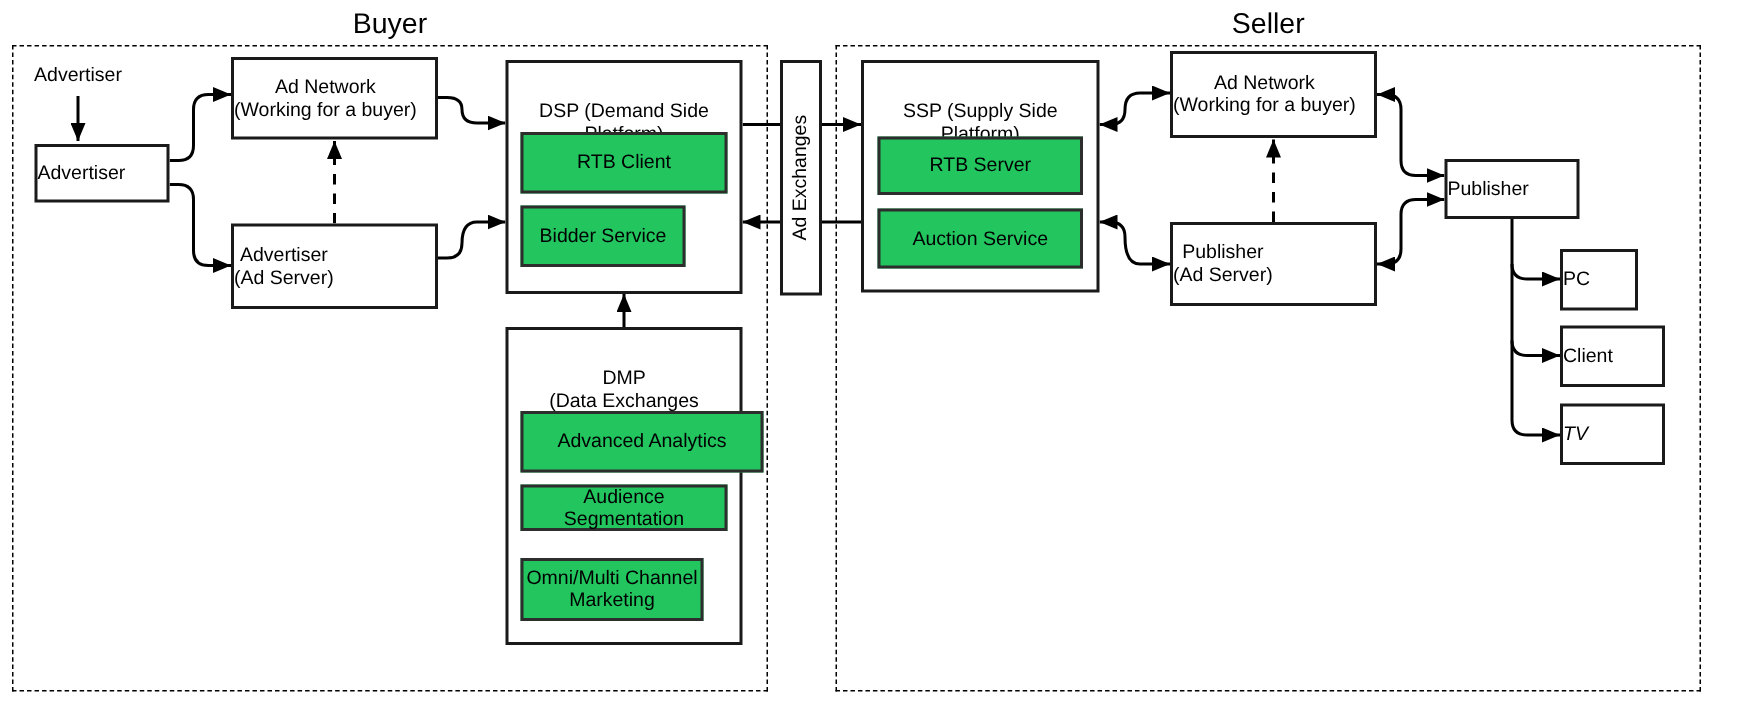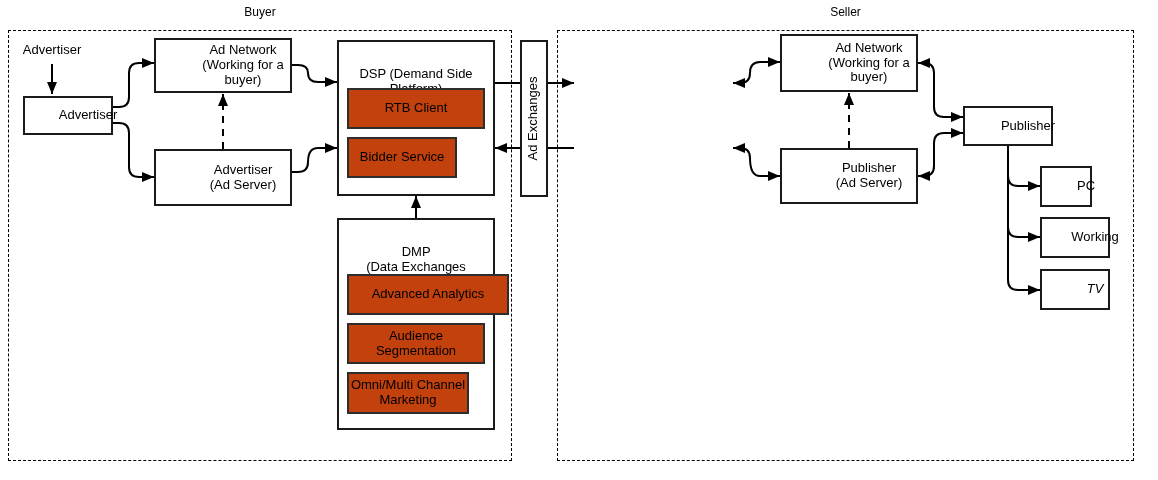--- a/index.html
+++ b/index.html
@@ -18,49 +18,47 @@
     line-height: 1.15;
   }
   .region {
     position: absolute;
     border: 1px dashed #000000;
     background: transparent;
   }
   .region-label {
     position: absolute;
     text-align: center;
-    font-size: 12px;
+    font-size: 19px;
     color: #000000;
   }
   .node {
     position: absolute;
     border: 2px solid #1a1a1a;
     background: #ffffff;
     display: flex;
     align-items: center;
-    justify-content: center;
-    text-align: center;
-    padding-left: 40px;
+    text-align: center;
   }
   .node .lbl { display: block; }
   .node .line { display: block; }
   .container-node {
     position: absolute;
     border: 2px solid #1a1a1a;
     background: #ffffff;
     text-align: center;
   }
   .container-title {
     padding-top: 25px;
     text-align: center;
   }
   .subnode {
     position: absolute;
     border: 2px solid #2d2d2d;
-    background: #c2410c;
+    background: #22c55e;
     display: flex;
     align-items: center;
     justify-content: center;
     text-align: center;
   }
   .caption {
     position: absolute;
     text-align: center;
   }
   .vertical-node {
@@ -166,28 +164,40 @@
   </div>
 
   <div class="container-node" style="left:337px; top:218px; width:158px; height:212px;">
     <div class="container-title">
       <span class="line">DMP</span>
       <span class="line" style="display:inline-block; max-width:140px;">(Data Exchanges Platform)</span>
     </div>
     <div class="subnode" style="left:8px; top:54px; width:162px; height:41px;">
       <span class="lbl">Advanced Analytics</span>
     </div>
-    <div class="subnode" style="left:8px; top:103px; width:138px; height:41px;">
+    <div class="subnode" style="left:8px; top:103px; width:138px; height:31px;">
       <span class="lbl wrap-110">Audience Segmentation</span>
     </div>
     <div class="subnode" style="left:8px; top:152px; width:122px; height:42px;">
       <span class="lbl" style="max-width:128px;">Omni/Multi Channel Marketing</span>
     </div>
   </div>
 
+  <div class="container-node" style="left:574px; top:40px; width:159px; height:155px;">
+    <div class="container-title">
+      <span class="line">SSP</span>
+      <span class="line">(Supply Side Platform)</span>
+    </div>
+    <div class="subnode" style="left:9px; top:49px; width:137px; height:39px;">
+      <span class="lbl">RTB Server</span>
+    </div>
+    <div class="subnode" style="left:9px; top:97px; width:137px; height:40px;">
+      <span class="lbl">Auction Service</span>
+    </div>
+  </div>
 
   <div class="node" style="left:780px; top:34px; width:138px; height:58px;">
     <span class="lbl">
       <span class="line">Ad Network</span>
       <span class="line">(Working for a buyer)</span>
     </span>
   </div>
 
   <div class="node" style="left:780px; top:148px; width:138px; height:56px;">
     <span class="lbl">
@@ -198,20 +208,20 @@
 
   <div class="node" style="left:963px; top:106px; width:90px; height:40px;">
     <span class="lbl">Publisher</span>
   </div>
 
   <div class="node" style="left:1040px; top:166px; width:52px; height:41px;">
     <span class="lbl">PC</span>
   </div>
 
   <div class="node" style="left:1040px; top:217px; width:70px; height:41px;">
-    <span class="lbl">Working</span>
+    <span class="lbl">Client</span>
   </div>
 
   <div class="node" style="left:1040px; top:269px; width:70px; height:41px;font-style:italic;">
     <span class="lbl">TV</span>
   </div>
 
 </div>
 
 </body></html>

